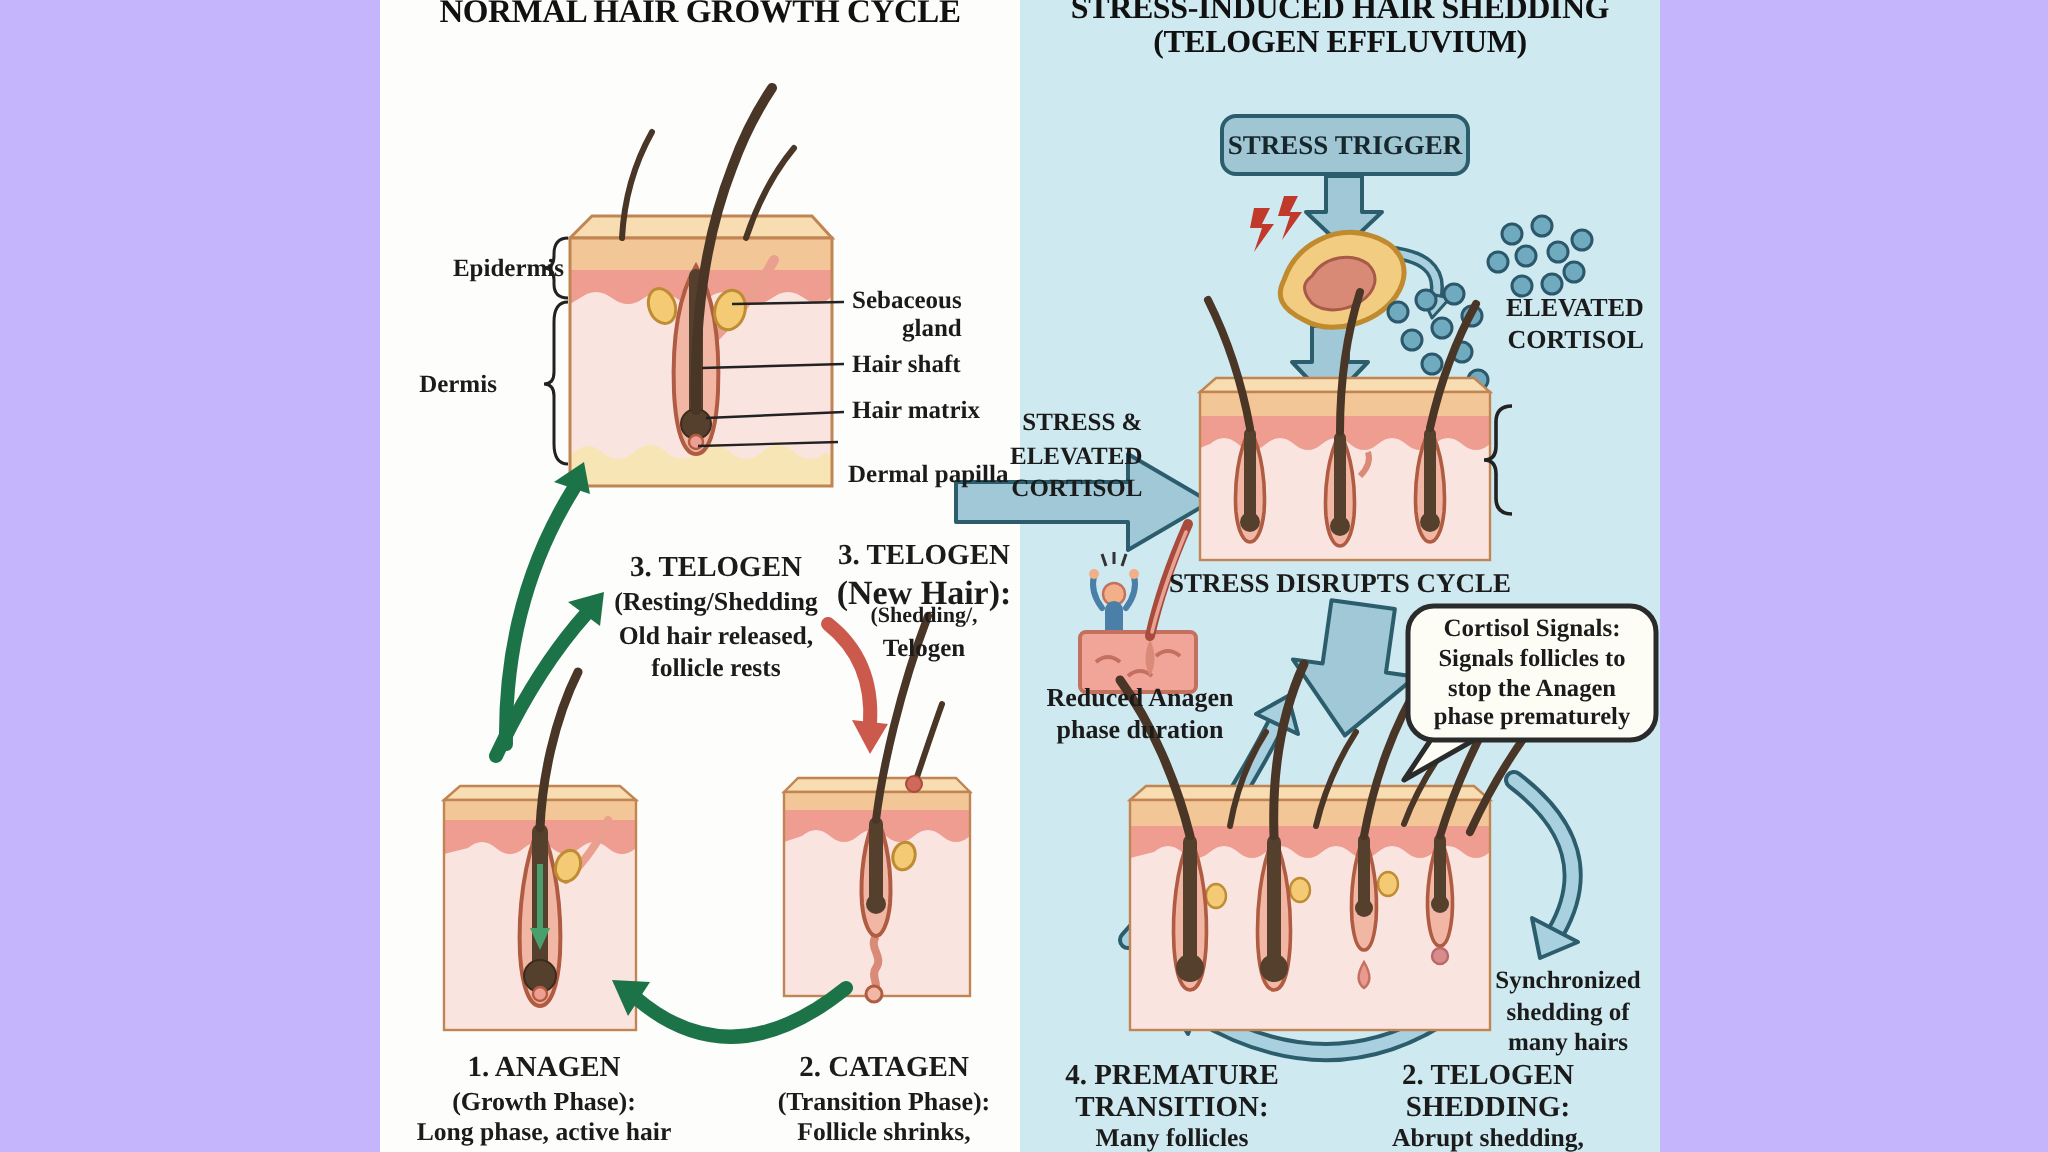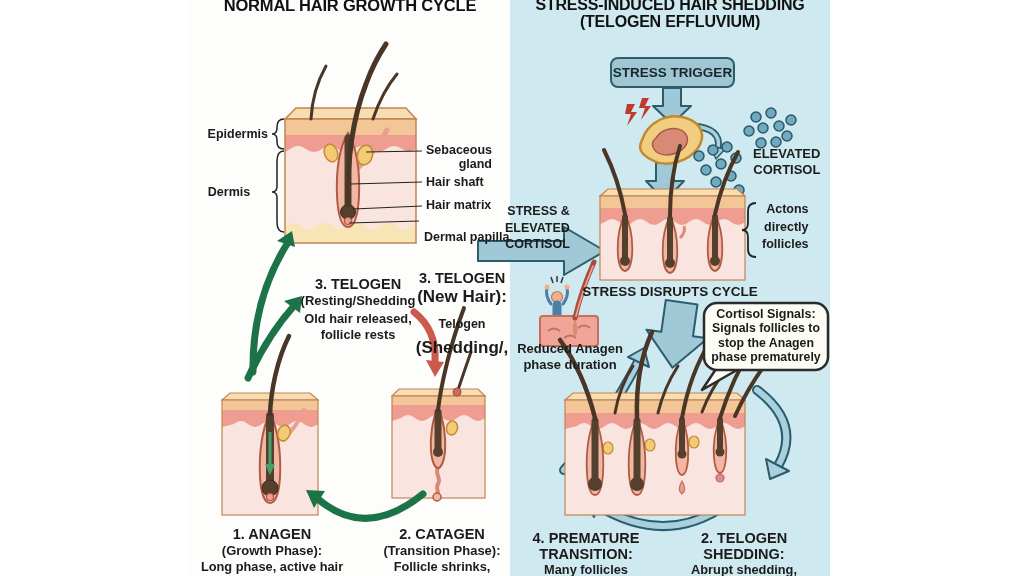--- a/index.html
+++ b/index.html
@@ -1,17 +1,17 @@
 <!DOCTYPE html>
 <html><head>
 <meta charset="utf-8">
 <style>
   html,body{margin:0;padding:0;background:#000;}
-  #stage{position:relative;width:1024px;height:576px;background:#ffffff;overflow:hidden;
-         font-family:Liberation Sans, sans-serif;color:#1b1b1b;}
+  #stage{position:relative;width:1024px;height:576px;background:#c4b5fd;overflow:hidden;
+         font-family:Liberation Serif, serif;color:#1b1b1b;}
   #content{position:absolute;left:190px;top:0;width:640px;height:576px;overflow:hidden;}
   .panel{position:absolute;top:0;height:576px;width:320px;}
   #left-bg{left:0;background:#fdfdfc;}
   #right-bg{left:320px;background:#cfe9f0;}
   svg{position:absolute;left:0;top:0;}
   .abs{position:absolute;text-align:right;}
   .ctr{transform:translateX(-50%);text-align:center;}
   .pre{white-space:pre-line;}
   .title{font-weight:bold;font-size:16.5px;letter-spacing:-0.2px;color:#111;white-space:nowrap;}
   .h1{font-weight:bold;font-size:14.5px;white-space:nowrap;}
@@ -257,36 +257,36 @@
         <path d="M545,416 C556,392 570,370 585,352" fill="none" stroke="#4a3626" stroke-width="4" stroke-linecap="round"></path>
       </g>
 
       <g>
         <path d="M528,366 L512,390 L554,366 Z" fill="#fdfdf6" stroke="#2b2b2b" stroke-width="2.5" stroke-linejoin="round"></path>
         <rect x="514" y="303" width="124" height="67" rx="13" fill="#fdfdf6" stroke="#2b2b2b" stroke-width="2.5"></rect>
       </g>
     </svg>
 
     <div class="abs ctr title" style="left:160px;top:-4px;">NORMAL HAIR GROWTH CYCLE</div>
-    <div class="abs small-lbl" style="left:0;top:127px;width:78px;text-align:right;">Epidermis</div>
+    <div class="abs small-lbl" style="left:0;top:127px;width:78px;text-align:right;padding-left:14px;">Epidermis</div>
     <div class="abs small-lbl" style="left:0;top:185px;width:78px;text-align:center;">Dermis</div>
     <div class="abs small-lbl pre" style="left:236px;top:143px;">Sebaceous
 gland</div>
     <div class="abs small-lbl" style="left:236px;top:175px;">Hair shaft</div>
     <div class="abs small-lbl" style="left:236px;top:198px;">Hair matrix</div>
     <div class="abs small-lbl" style="left:234px;top:214px;margin-top:16px;">Dermal papilla</div>
 
     <div class="abs ctr h1" style="left:168px;top:276px;">3. TELOGEN</div>
     <div class="abs ctr h2" style="left:168px;top:293px;">(Resting/Shedding</div>
     <div class="abs ctr body pre" style="left:168px;top:311px;width:150px;margin-left:-75px;transform:none;">Old hair released,
 follicle rests</div>
 
     <div class="abs ctr h1" style="left:272px;top:270px;">3. TELOGEN</div>
     <div class="abs ctr h2" style="left:272px;top:287px;font-size:17px;">(New Hair):</div>
-    <div class="abs ctr h2" style="left:272px;top:302px;font-size:17px;margin-top:36px;">(Shedding/,</div>
+    <div class="abs ctr h2" style="left:272px;top:302px;font-size:11px;">(Shedding/,</div>
     <div class="abs ctr h2" style="left:272px;top:317px;font-size:12.5px;">Telogen</div>
 
     <div class="abs ctr h1" style="left:82px;top:526px;">1. ANAGEN</div>
     <div class="abs ctr h2" style="left:82px;top:543px;">(Growth Phase):</div>
     <div class="abs ctr body nowrap" style="left:82px;top:559px;">Long phase, active hair</div>
 
     <div class="abs ctr h1" style="left:252px;top:526px;">2. CATAGEN</div>
     <div class="abs ctr h2" style="left:252px;top:543px;">(Transition Phase):</div>
     <div class="abs ctr body nowrap" style="left:252px;top:559px;">Follicle shrinks,</div>
 
@@ -295,34 +295,34 @@
 
     <div class="abs" id="stress-trigger-box">
         <span>STRESS TRIGGER</span>
       </div>
 
     <div class="abs boldlbl pre" style="left:563px;top:146px;font-size:13px;line-height:1.25;">ELEVATED
 CORTISOL</div>
     <div class="abs boldlbl pre" style="left:315px;top:203px;">STRESS &amp;
 ELEVATED
 CORTISOL</div>
-    <div class="abs small-lbl pre" style="left:572px;top:201px;line-height:1.4;">Actons
-directly
-follicles</div>
     <div class="abs ctr h2" style="left:480px;top:284px;font-size:13.5px;">STRESS DISRUPTS CYCLE</div>
 
     <div class="abs" id="cortisol-bubble-text">
       <div class="h2" style="font-size:12.5px;">Cortisol Signals:</div>
       <div class="body pre" style="font-size:12.3px;line-height:1.18;">Signals follicles to
 stop the Anagen
 phase prematurely</div>
     </div>
 
     <div class="abs ctr body pre" style="left:380px;top:341px;width:140px;margin-left:-70px;transform:none;text-align:center;font-size:13px;">Reduced Anagen
 phase duration</div>
+    <div class="abs body pre" style="left:548px;top:483px;width:92px;text-align:center;font-size:12.5px;">Synchronized
+shedding of
+many hairs</div>
 
     <div class="abs ctr h1" style="left:396px;top:530px;">4. PREMATURE</div>
     <div class="abs ctr h1" style="left:396px;top:546px;">TRANSITION:</div>
     <div class="abs ctr body nowrap" style="left:396px;top:562px;">Many follicles</div>
 
     <div class="abs ctr h1" style="left:554px;top:530px;">2. TELOGEN</div>
     <div class="abs ctr h1" style="left:554px;top:546px;">SHEDDING:</div>
     <div class="abs ctr body nowrap" style="left:554px;top:562px;">Abrupt shedding,</div>
   </div>
 </div>

